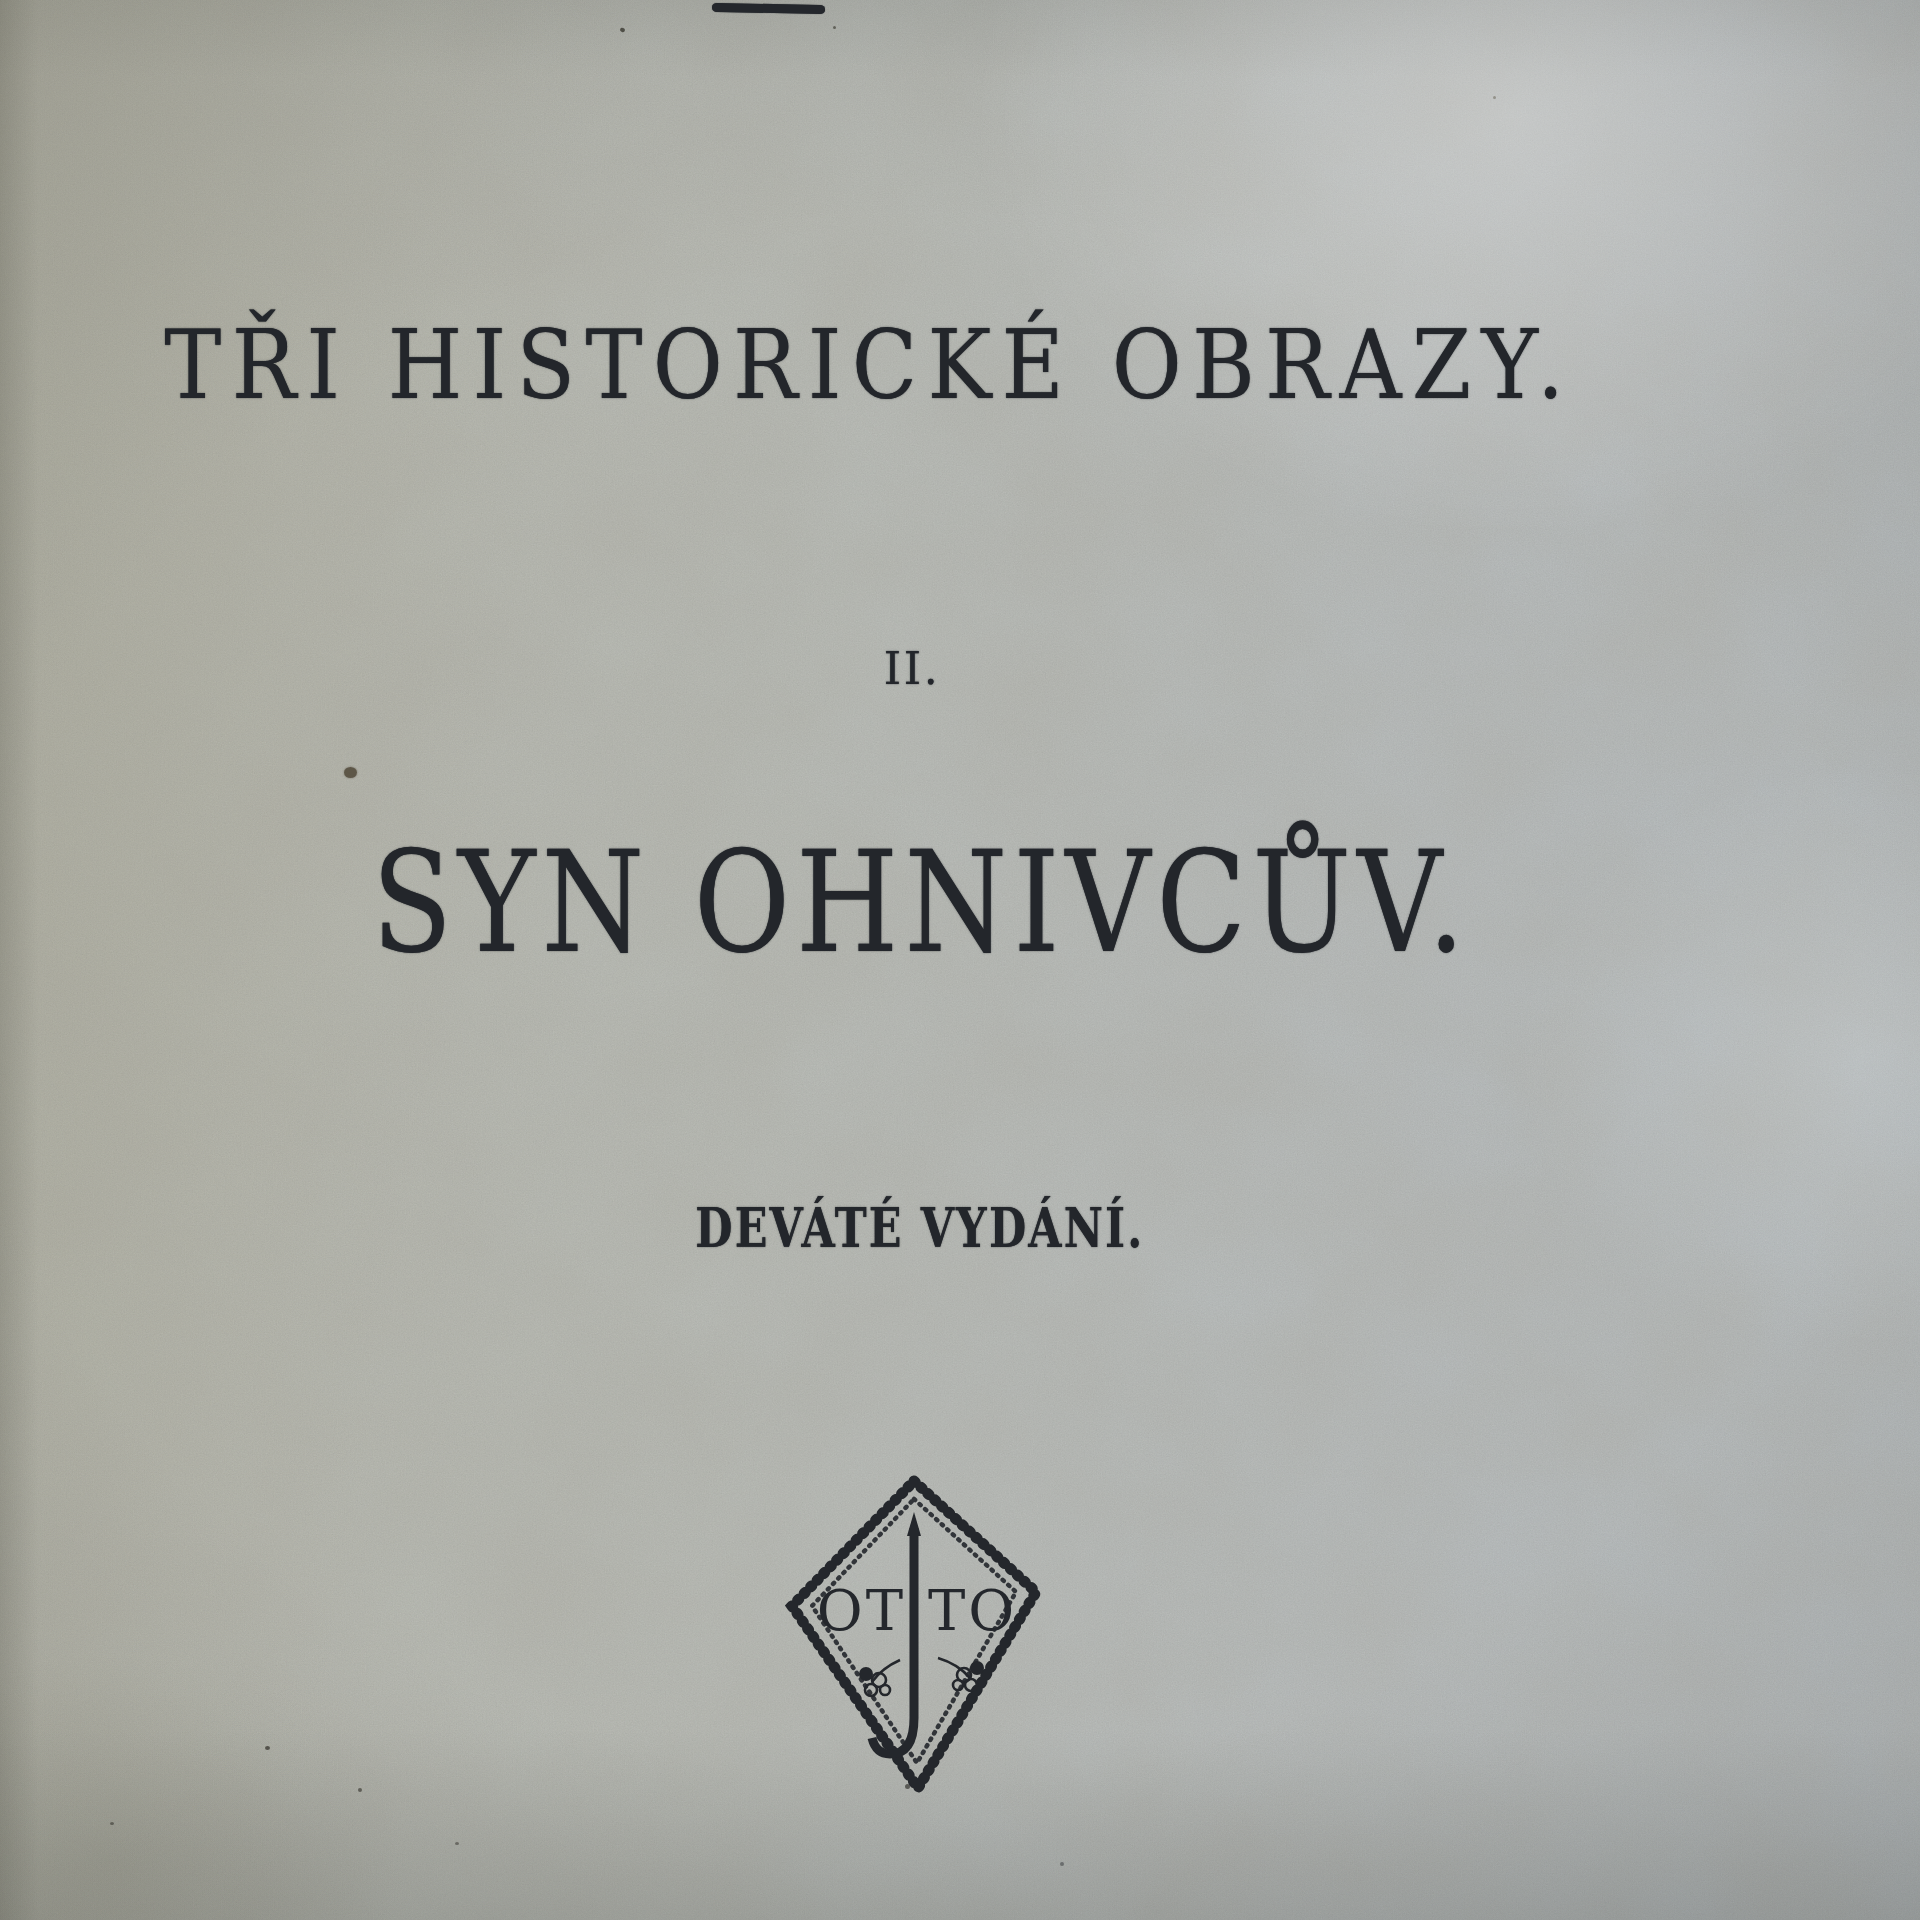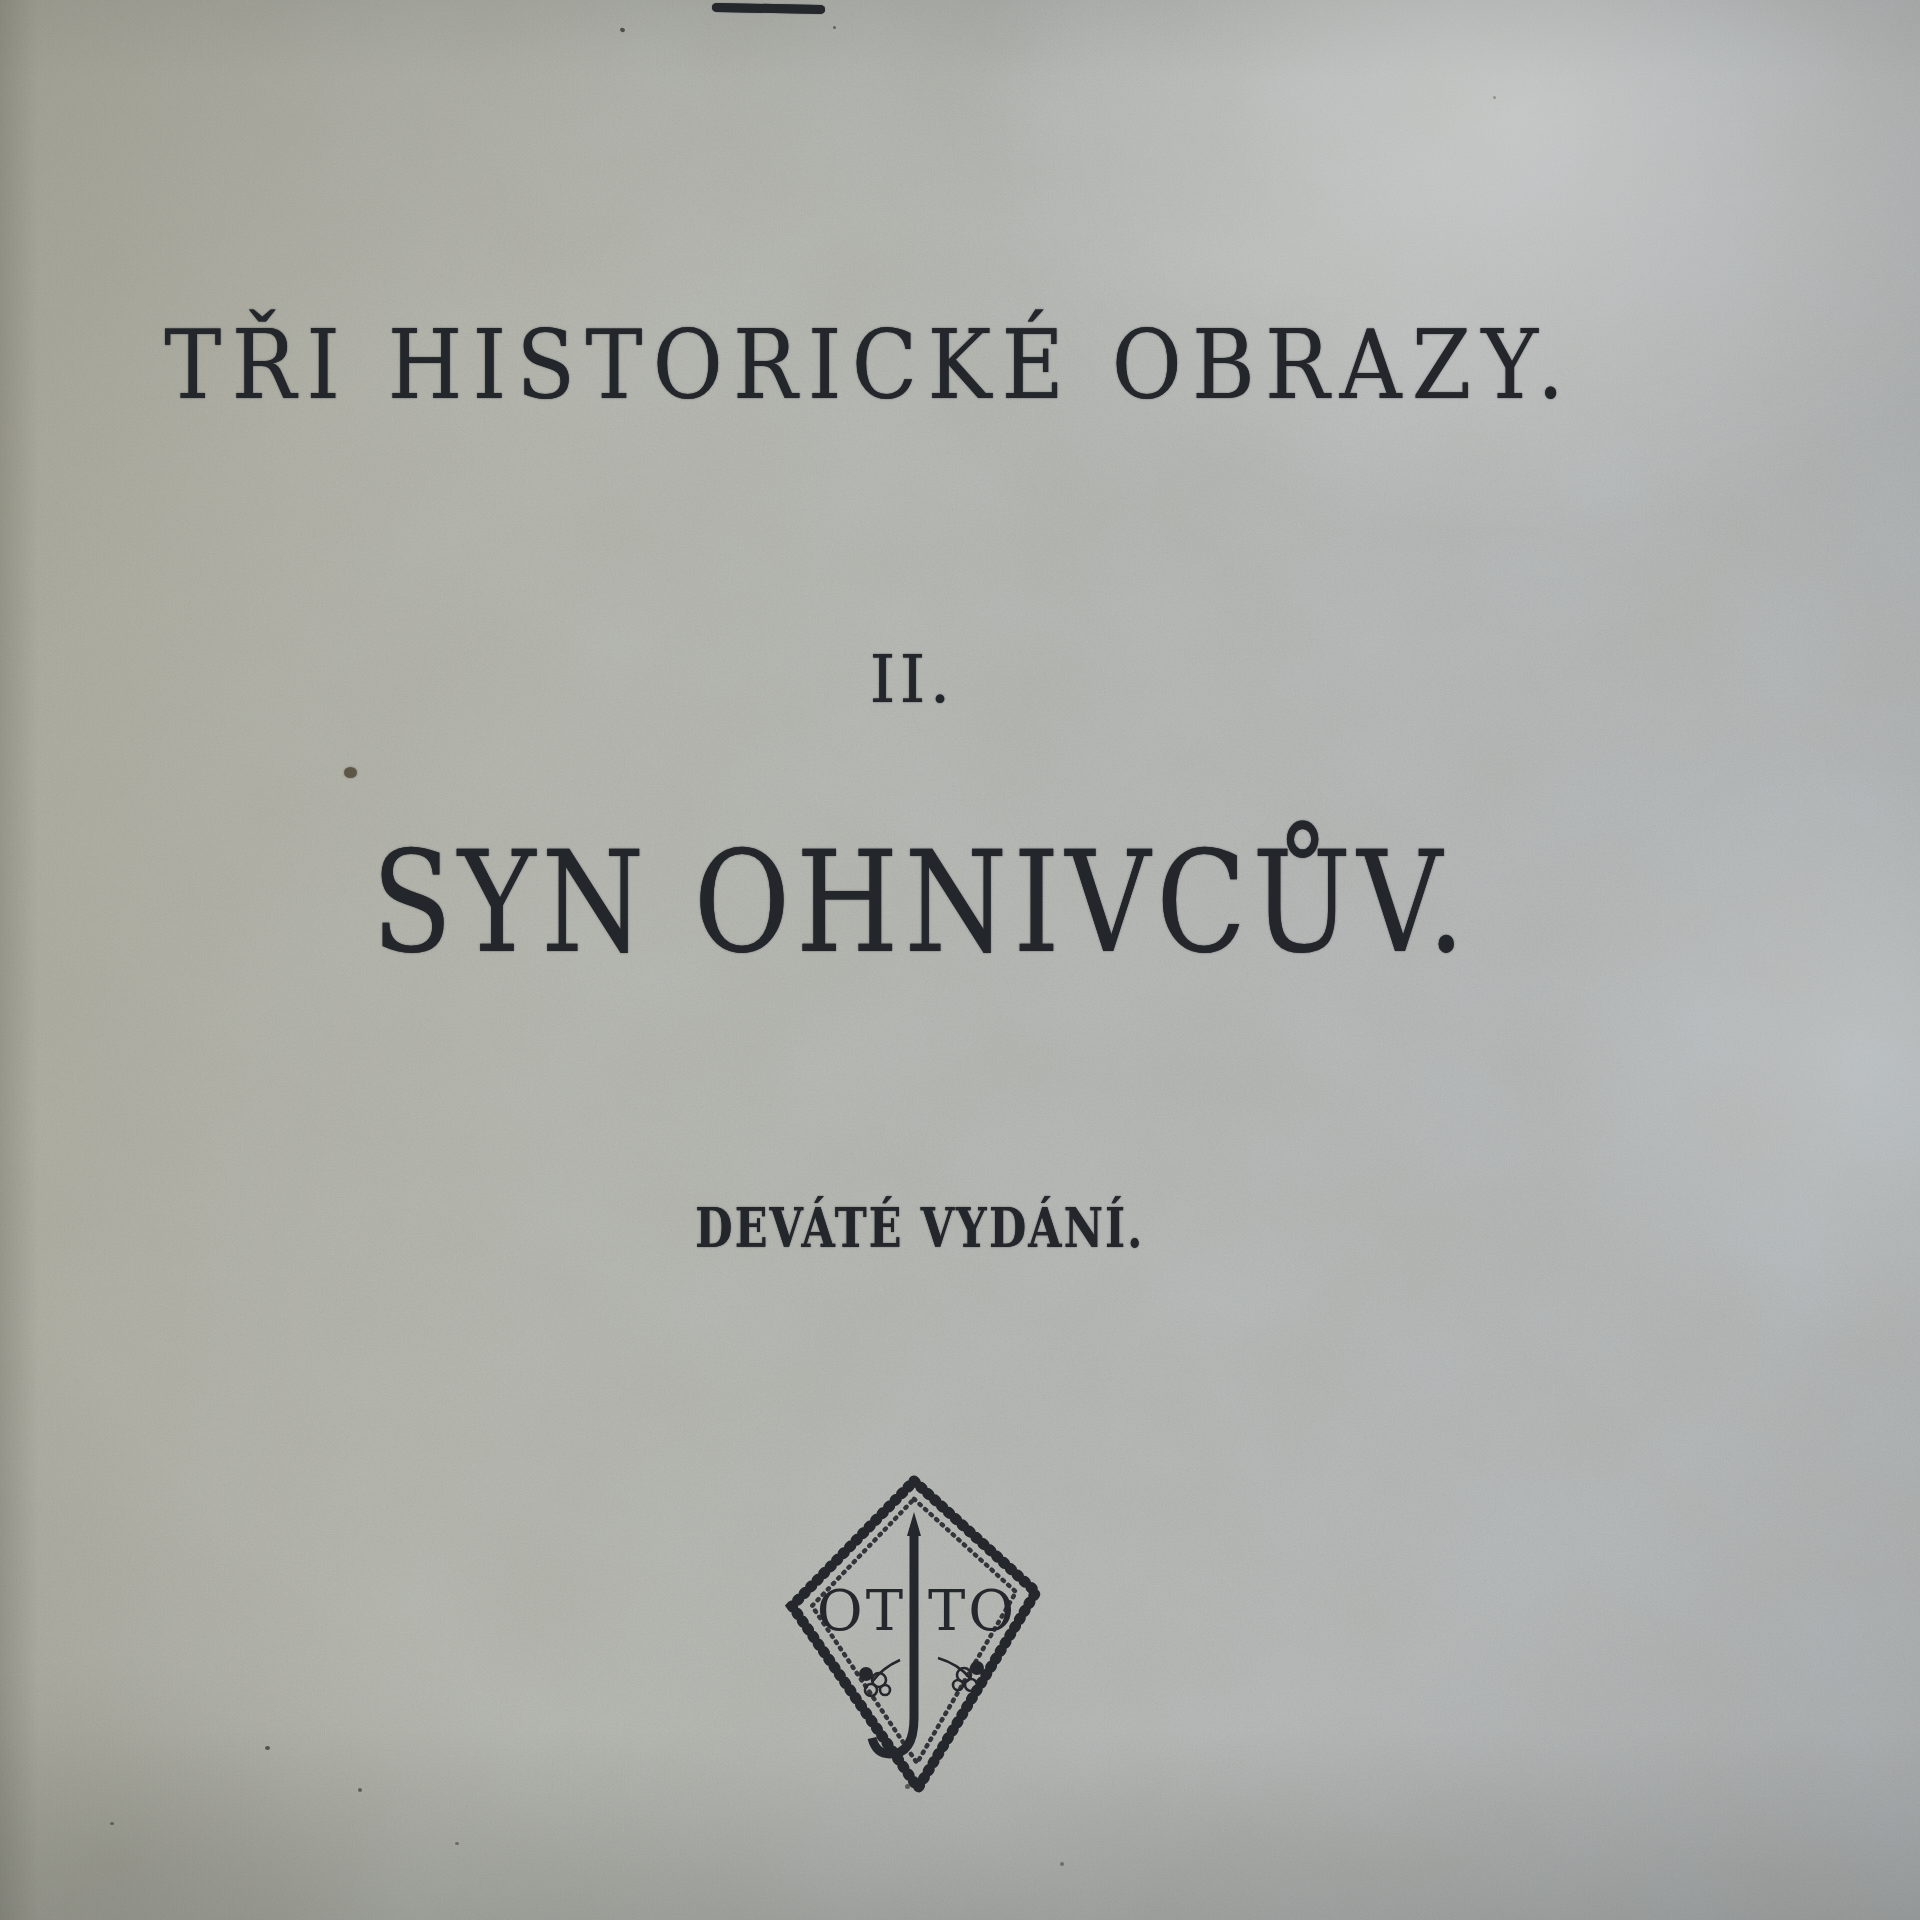--- a/index.html
+++ b/index.html
@@ -22,21 +22,21 @@
       radial-gradient(ellipse 1500px 1250px at 48% 52%, rgba(0,0,0,0) 62%, rgba(58,62,66,0.10) 100%);
   }
   .txt{
     position:absolute;width:0;display:flex;justify-content:center;
   }
   .txt>span{
     white-space:nowrap;line-height:1;display:block;transform-origin:center;
     text-shadow:0 0 1px rgba(28,31,36,0.9),0 0 3px rgba(28,31,36,0.22);
   }
   .series-title>span{font-size:95px;letter-spacing:0.12em;transform:scaleX(0.90);}
-  .volume-number>span{font-size:66px;letter-spacing:0.06em;}
+  .volume-number>span{font-size:44px;letter-spacing:0.06em;}
   .book-title>span{font-size:140px;letter-spacing:0.05em;transform:scaleX(0.84);}
   .edition-note>span{font-size:55px;font-weight:bold;letter-spacing:0.05em;transform:scaleX(0.78);}
   .top-rule{
     position:absolute;left:712px;top:4px;width:113px;height:9px;background:#24272c;
     border-radius:5px/4px;transform:rotate(1.2deg);box-shadow:0 0 1px rgba(30,33,38,.8);
   }
   .speck{position:absolute;border-radius:50%;pointer-events:none;}
   .logo{position:absolute;left:780px;top:1468px;}
 </style>
 </head>

